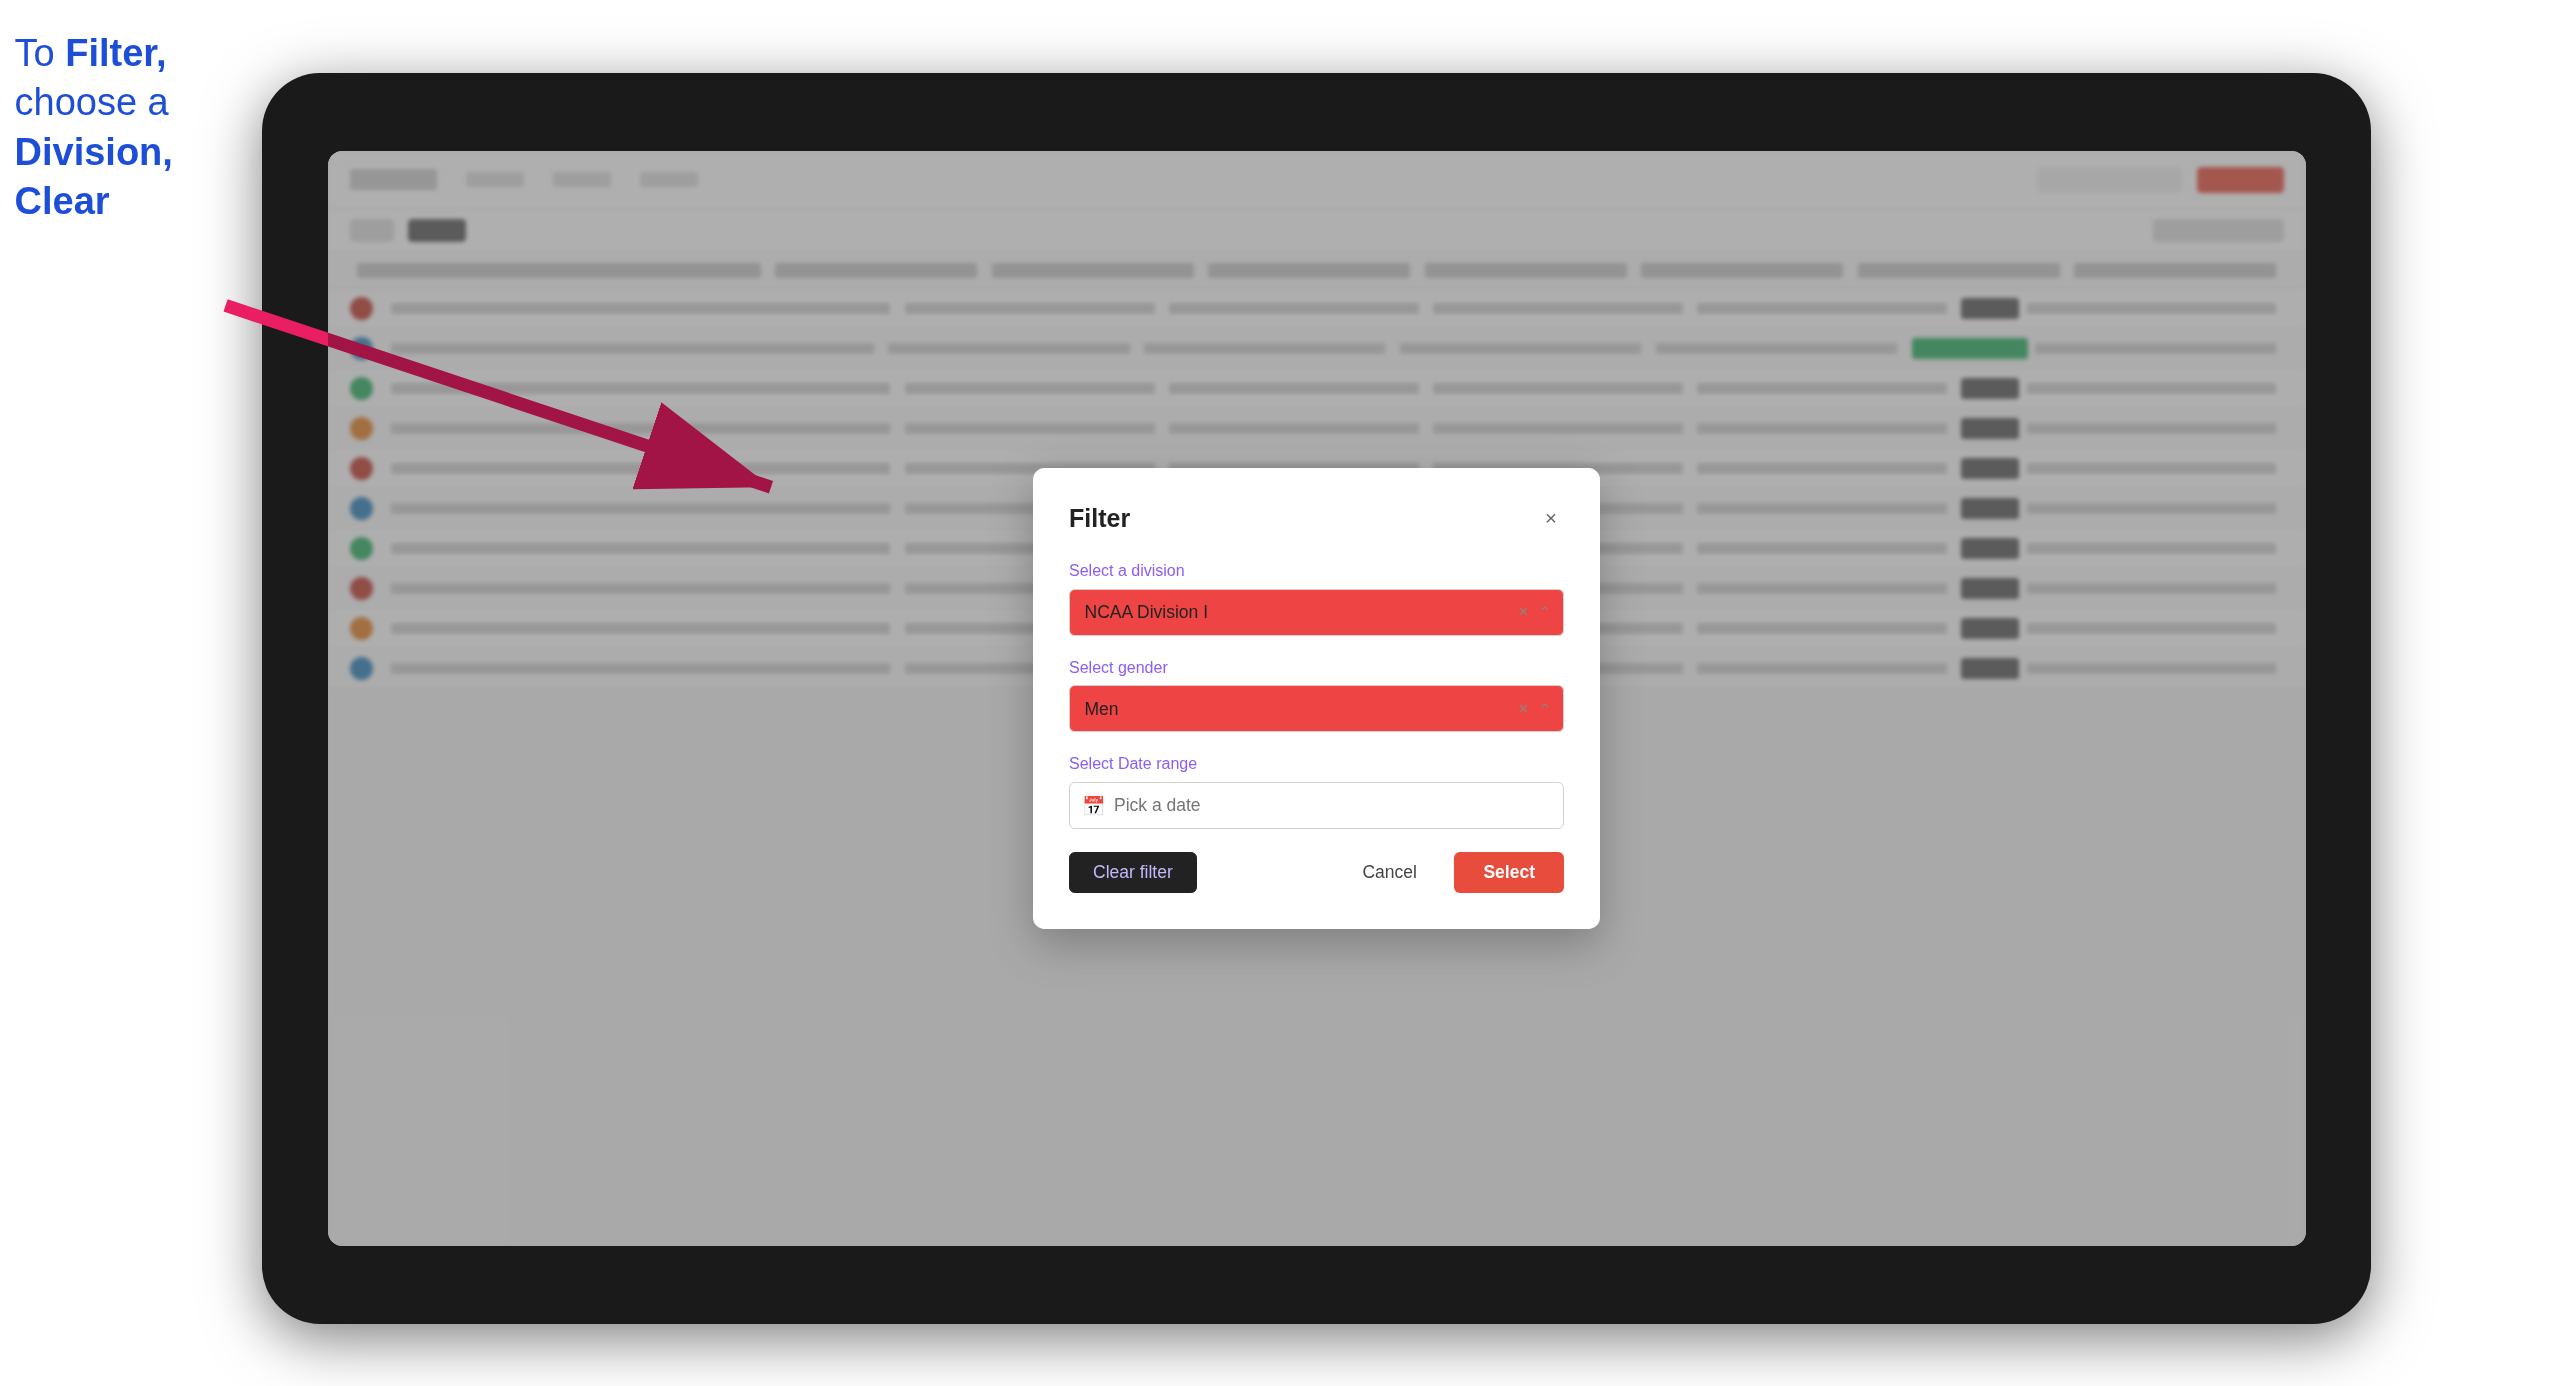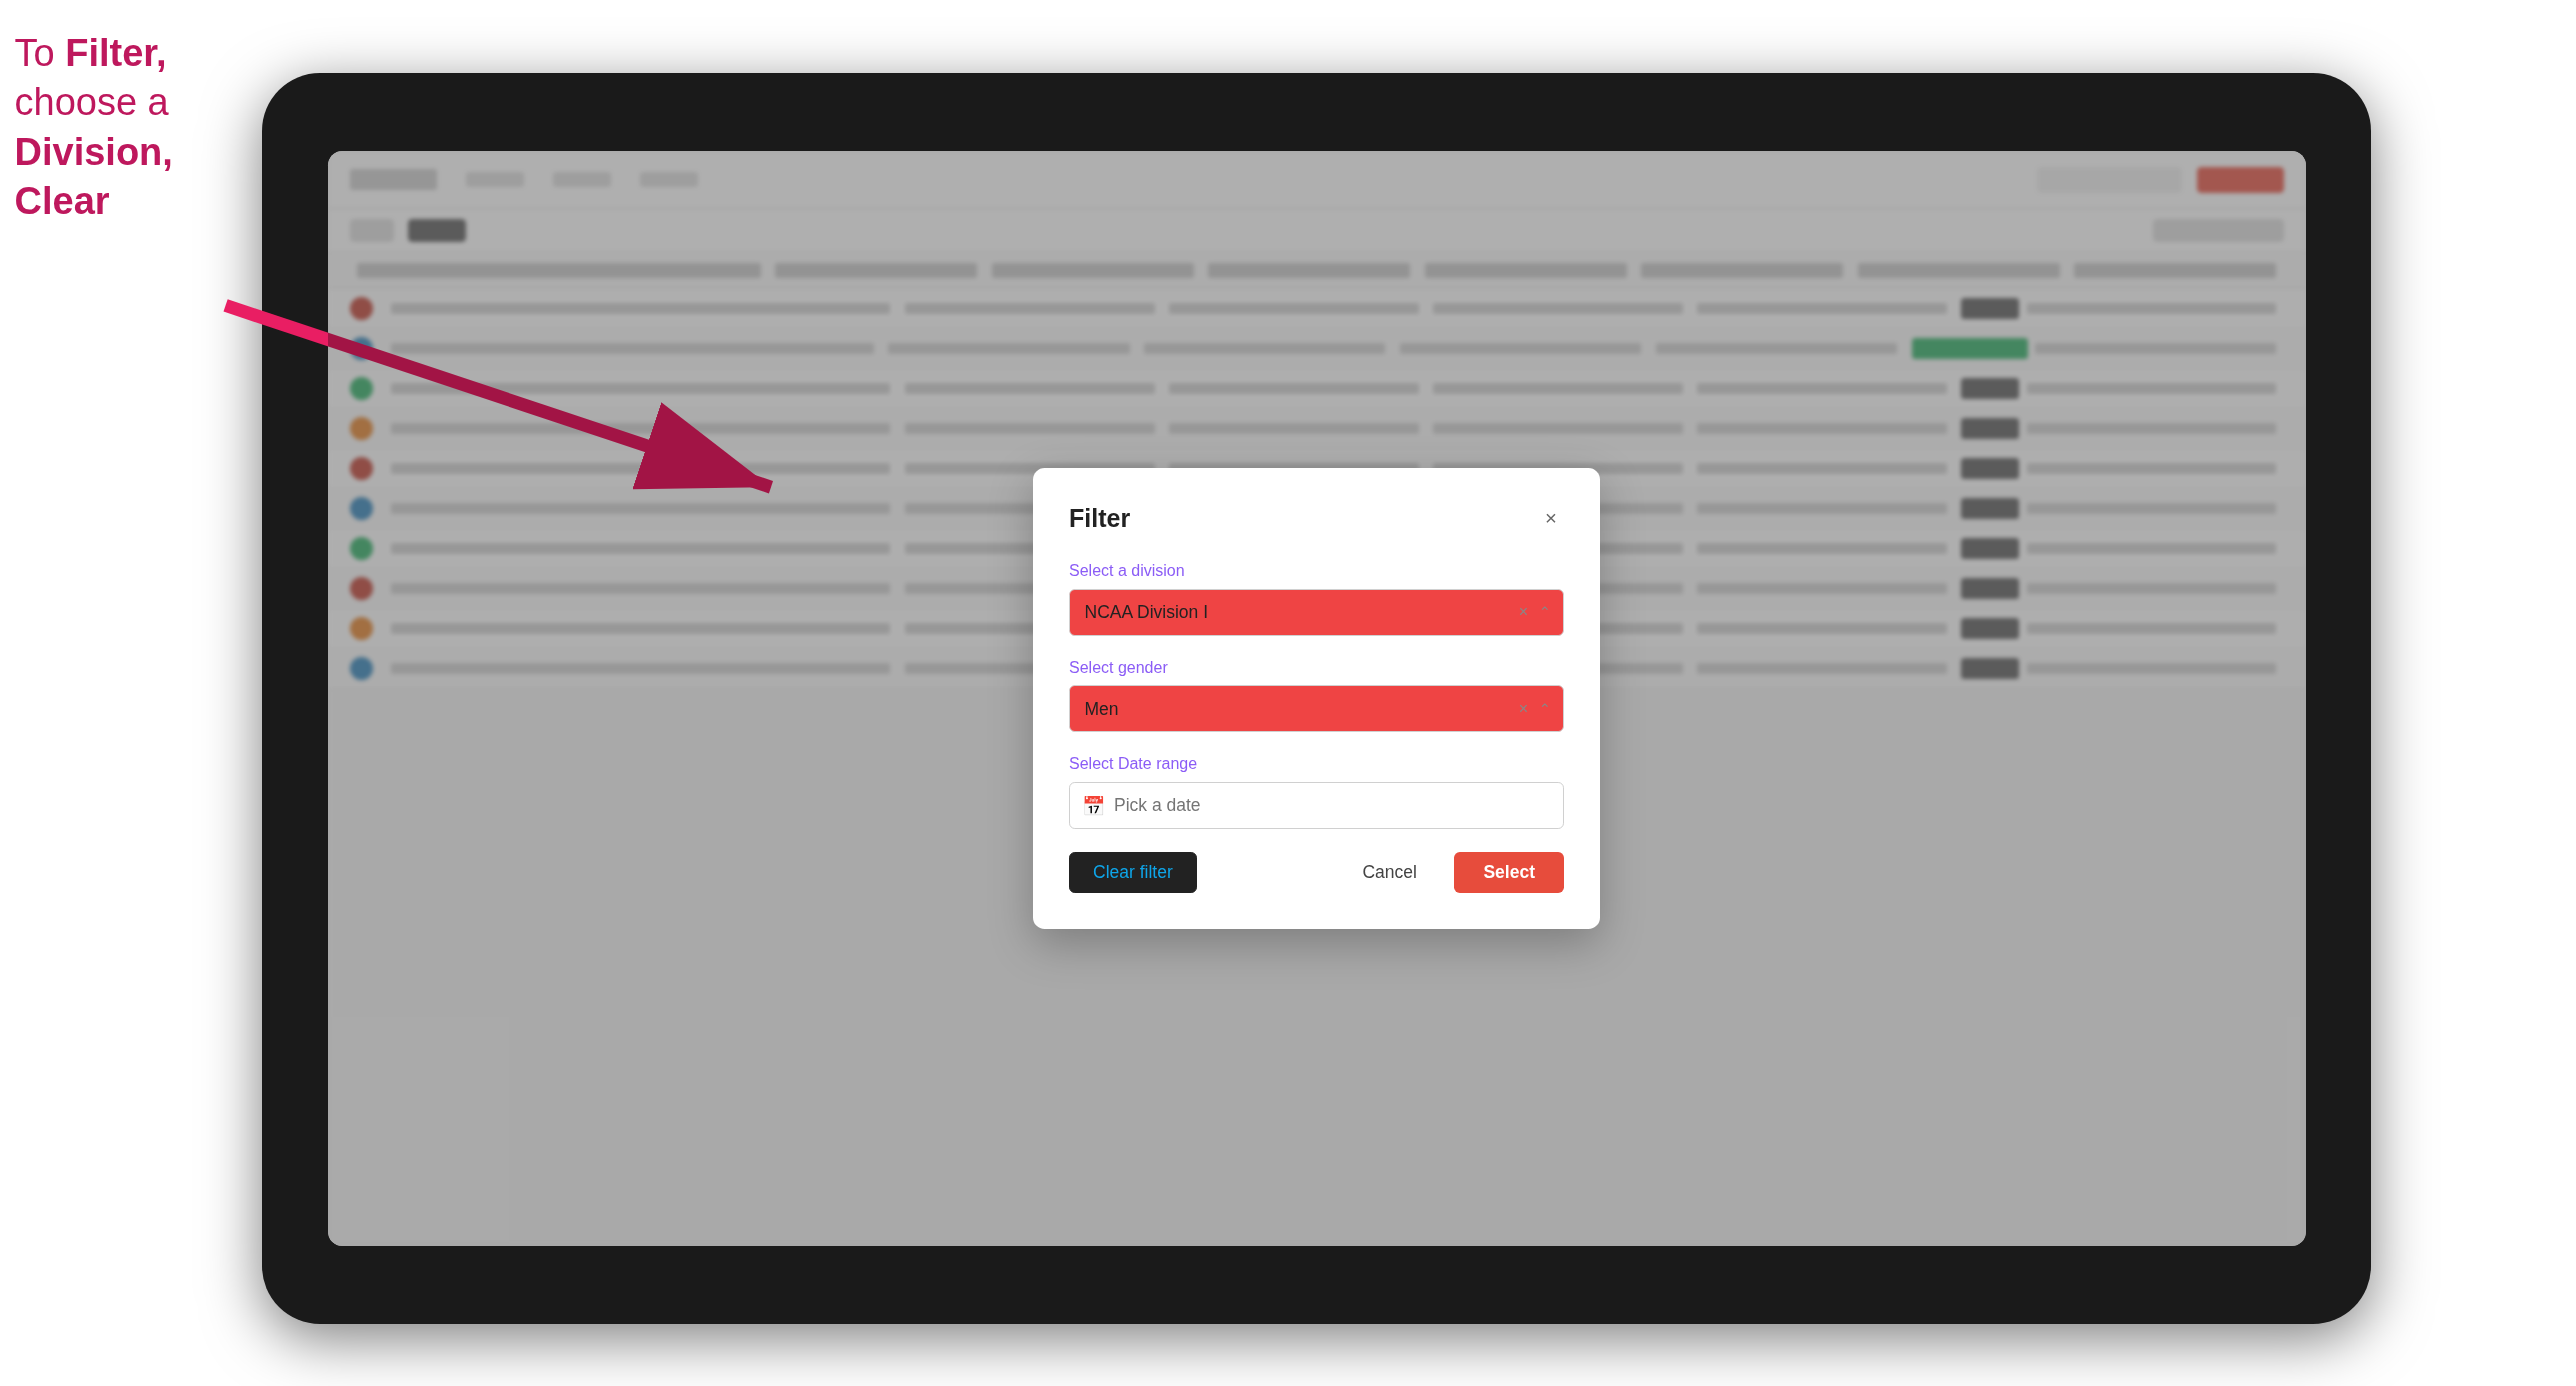--- a/index.html
+++ b/index.html
@@ -13,21 +13,21 @@
     }
 
     
     .instruction-text {
       position: absolute;
       top: 29px;
       left: 14.5px;
       width: 225px;
       font-size: 38px;
       line-height: 1.3;
-      color: #be185d;
+      color: #1d4ed8;
     }
     .instruction-text .bold { font-weight: 800; }
 
     
     .tablet {
       position: absolute;
       top: 73px;
       left: 262px;
       width: 2109px;
       height: 1251px;
@@ -325,21 +325,21 @@
       justify-content: space-between;
       margin-top: 7.3px;
     }
 
     .btn-clear-filter {
       height: 41px;
       padding: 0 23px;
       border: 1.5px solid #222;
       border-radius: 5.8px;
       background: #222;
-      color: #0ea5e9;
+      color: #c4b5fd;
       font-size: 17.5px;
       font-weight: 500;
       cursor: pointer;
     }
 
     .modal-footer-right {
       display: flex;
       gap: 14.5px;
       align-items: center;
     }

